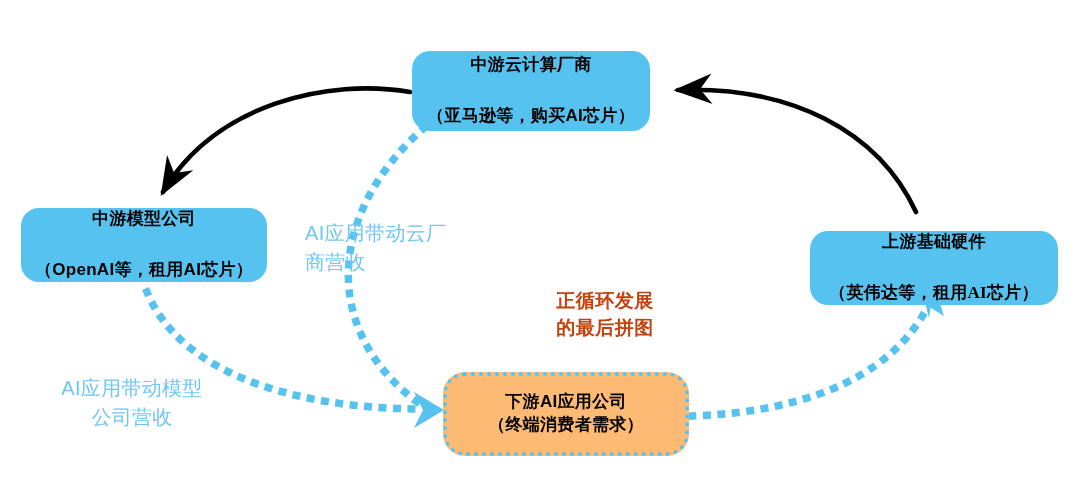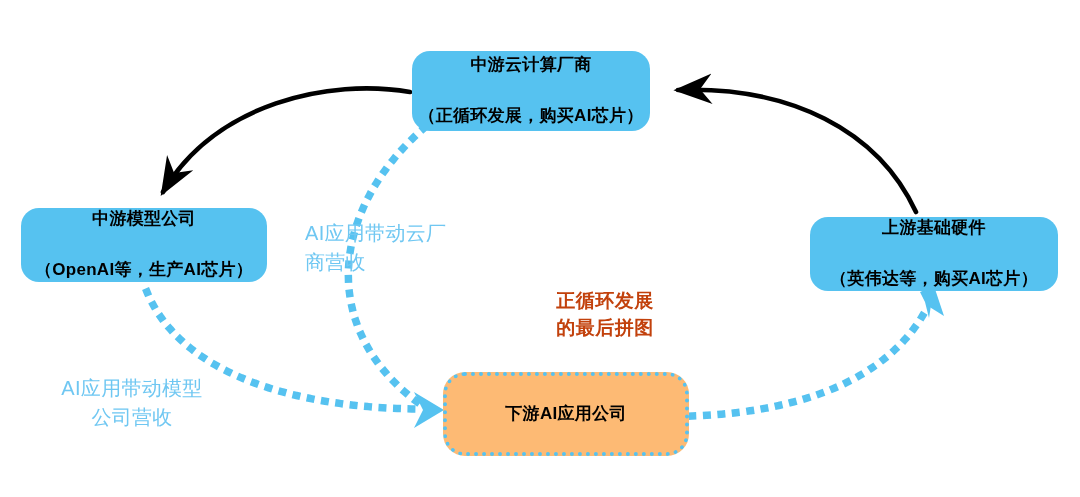--- a/index.html
+++ b/index.html
@@ -45,21 +45,21 @@
     background: #56C2F0;
     gap: 28px;
   }
   .node-dotted {
     background: #fdba74;
     border: 4px dotted #56C2F0;
     border-radius: 22px;
   }
   #node-cloud   { left: 412px; top: 51px;  width: 238px; height: 80px; }
   #node-model   { left: 21px;  top: 208px; width: 246px; height: 74px; }
-  #node-hardware{ left: 810px; top: 217px; width: 248px; height: 74px; }
+  #node-hardware{ left: 810px; top: 231px; width: 248px; height: 74px; font-family: Liberation Serif, serif; }
   #node-apps    { left: 443px; top: 372px; width: 246px; height: 84px; }
 
   .flow-label {
     position: absolute;
     color: #6FC7F2;
     font-size: 20px;
     font-weight: normal;
     line-height: 1.45;
     text-align: center;
     letter-spacing: 0.3px;
@@ -107,35 +107,36 @@
 
     <path d="M 414 392 L 444 410 L 414 428 L 423 410 Z" fill="#56C2F0"></path>
 
     <path d="M 692 416 C 800 412, 890 380, 928 306" fill="none" stroke="#56C2F0" stroke-width="7.5" stroke-linecap="square" stroke-dasharray="0.5 14"></path>
     <path d="M 920 292 L 934 286 L 929 318 L 925 302 Z" fill="#56C2F0"></path>
     <path d="M 934 286 L 944 316 L 928 306 Z" fill="#56C2F0"></path>
   </svg>
 
   <div class="node node-solid" id="node-cloud">
     <span class="l1">中游云计算厂商</span>
-    <span class="l2">（正循环发展，购买AI芯片）</span>
+    <span class="l2">（亚马逊等，购买AI芯片）</span>
   </div>
 
   <div class="node node-solid" id="node-model">
     <span class="l1">中游模型公司</span>
-    <span class="l2">（OpenAI等，生产AI芯片）</span>
+    <span class="l2">（OpenAI等，租用AI芯片）</span>
   </div>
 
   <div class="node node-solid" id="node-hardware">
     <span class="l1">上游基础硬件</span>
-    <span class="l2">（英伟达等，购买AI芯片）</span>
+    <span class="l2">（英伟达等，租用AI芯片）</span>
   </div>
 
   <div class="node node-dotted" id="node-apps">
     <span class="l1">下游AI应用公司</span>
+    <span class="l2">（终端消费者需求）</span>
   </div>
 
   <div class="flow-label" id="label-cloud-rev">AI应用带动云厂
 商营收</div>
 
   <div class="flow-label" id="label-model-rev">AI应用带动模型
 公司营收</div>
 
   <div id="center-note">正循环发展
 的最后拼图</div>

